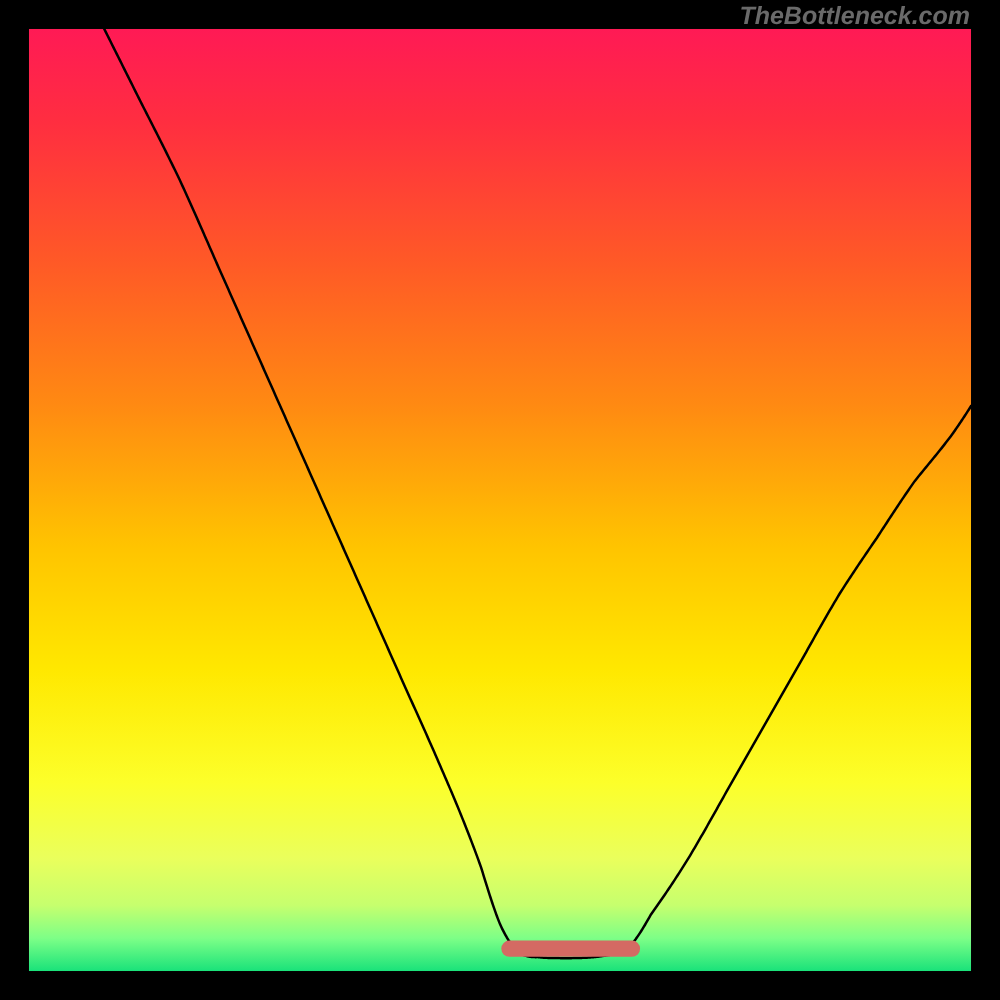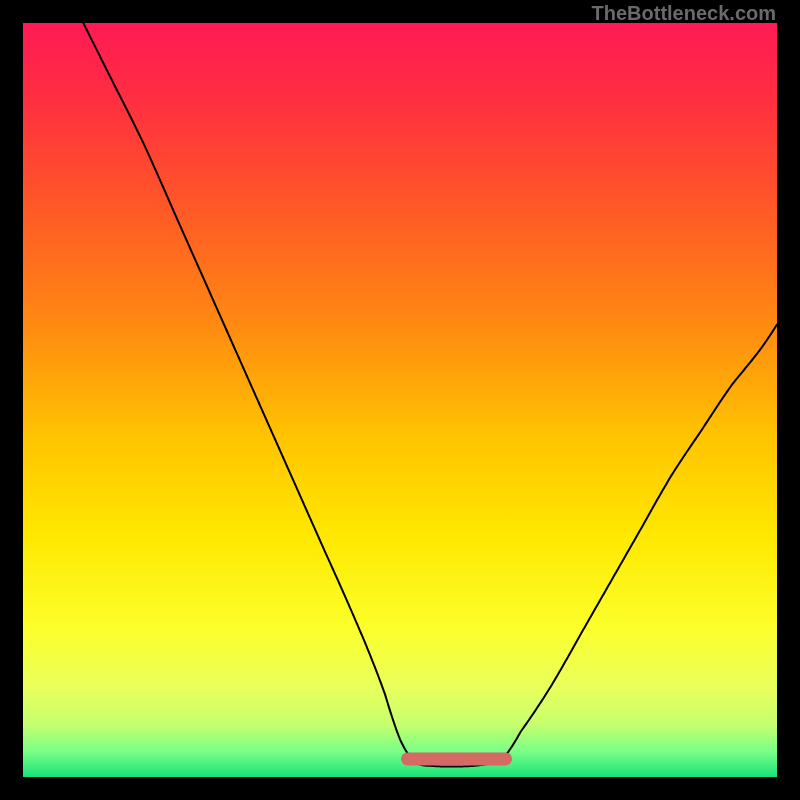--- a/index.html
+++ b/index.html
@@ -2,20 +2,21 @@
 <html><head>
 <meta charset="utf-8">
 <style>
   * { margin: 0; padding: 0; box-sizing: border-box; }
   html, body { width: 800px; height: 800px; overflow: hidden; background: #000; }
   .stage {
     position: relative;
     width: 800px;
     height: 664px;
     background: #000;
+    font-style: italic;
   }
   .plot-area {
     position: absolute;
     left: 23px;
     top: 23px;
     width: 754px;
     height: 754px;
     overflow: hidden;
   }
   .gradient {

